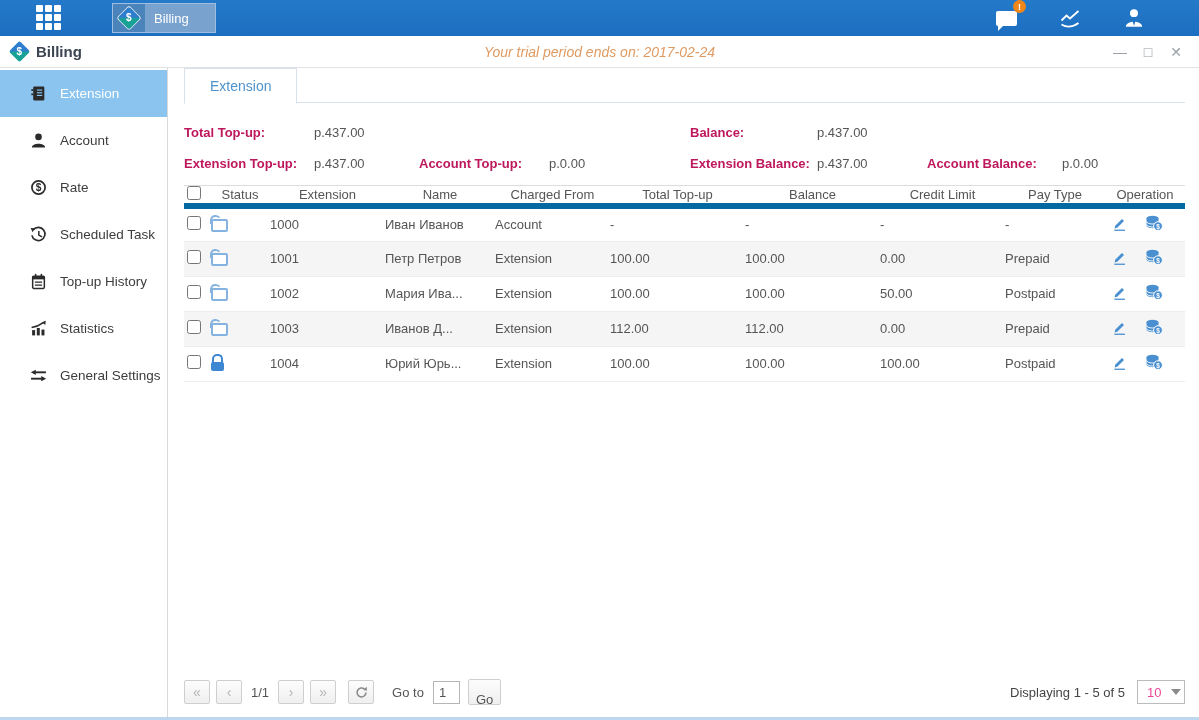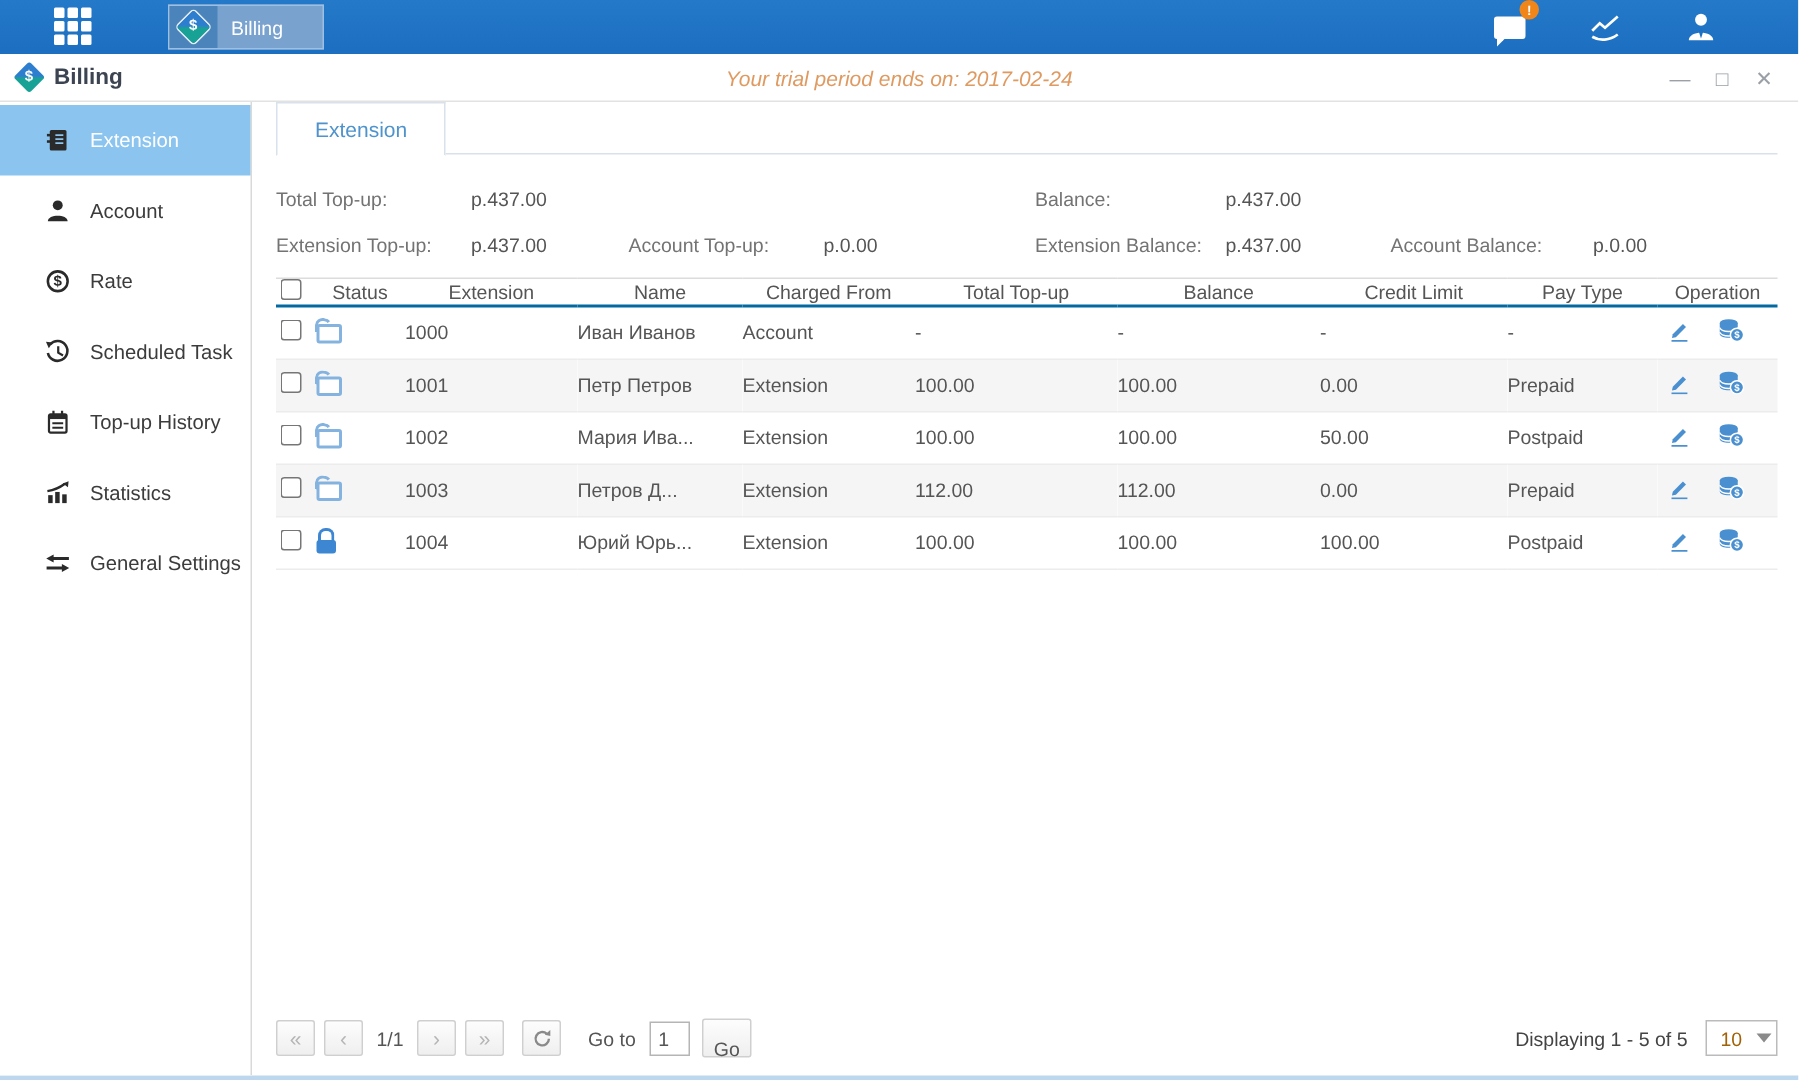--- a/index.html
+++ b/index.html
@@ -41,32 +41,32 @@
 
   
   .tabstrip { border-bottom:1px solid #d9e2ec; height:35px; flex:0 0 auto; }
   .tab { display:inline-block; height:36px; line-height:35px; padding:0 25px; background:#fff; border:1px solid #d9e2ec; border-bottom:1px solid #fff; color:#4f93cc; font-size:14px; cursor:pointer; position:relative; top:0; }
 
   
   .summary { padding-top:14px; padding-bottom:6px; flex:0 0 auto; }
   .sum-row { display:flex; height:31px; align-items:center; }
   .sum-col-l { width:506px; display:flex; flex:0 0 auto; }
   .sum-col-r { display:flex; flex:1; }
-  .sum-label { font-weight:normal; color:#737373; }
+  .sum-label { font-weight:bold; color:#be185d; }
   .sum-val { color:#555; }
   .w130 { width:130px; } .w127 { width:127px; } .w105 { width:105px; } .w110 { width:110px; } .w135 { width:135px; }
 
   
   .toolbar { display:flex; gap:9px; margin-top:8px; margin-bottom:21px; flex:0 0 auto; }
   .btn-blue { background:#3a87c8; color:#fff; border:none; border-radius:3px; height:28px; padding:0 14px; font-size:13px; font-weight:bold; font-family:inherit; cursor:pointer; }
 
   
   table { width:100%; border-collapse:collapse; table-layout:fixed; flex:0 0 auto; }
   col.c-cb{width:26px;} col.c-status{width:60px;} col.c-ext{width:115px;} col.c-name{width:110px;} col.c-from{width:115px;} col.c-topup{width:135px;} col.c-bal{width:135px;} col.c-credit{width:125px;} col.c-pay{width:100px;} col.c-op{width:80px;}
-  thead th { font-weight:normal; color:#555; height:17px; border-top:1px solid #dcdcdc; border-bottom:2px solid #0369a1; text-align:center; }
+  thead th { font-weight:normal; color:#555; height:17px; border-top:1px solid #dcdcdc; border-bottom:6px solid #0369a1; text-align:center; }
   th.cb-cell, td.cb-cell { text-align:left; padding-left:3px; }
   tbody td { height:35px; text-align:left; color:#555; border-bottom:1px solid #ececec; overflow:hidden; white-space:nowrap; text-overflow:ellipsis; }
   tbody tr:nth-child(even) { background:#f5f5f5; }
   input[type="checkbox"] { width:14px; height:14px; accent-color:#fff; cursor:pointer; }
 
   
   .lock { display:inline-block; width:15px; height:17px; position:relative; }
   .lock::before { content:""; position:absolute; width:7px; height:8px; border:2px solid #85b3e0; border-bottom:none; border-radius:5px 5px 0 0; top:0; left:2px; }
   .lock::after { content:""; position:absolute; width:13px; height:9px; bottom:0; left:1px; border-radius:2px; }
   .lock[data-status="unlocked"]::before { border-color:#85b3e0; border-right-color:transparent; transform:translateX(-2px) rotate(8deg); }
@@ -79,21 +79,21 @@
   .table-gap { flex:1; }
 
   
   .pagination { height:46px; display:flex; align-items:center; flex:0 0 auto; padding-bottom:4px; }
   .pg-btn { width:26px; height:24px; border:1px solid #cfcfcf; border-radius:2px; background:linear-gradient(#fdfdfd,#efefef); color:#b5b5b5; font-size:14px; display:flex; align-items:center; justify-content:center; cursor:pointer; margin-right:6px; }
   .pg-ind { margin:0 9px 0 3px; color:#555; }
   .goto-label { margin:0 9px 0 12px; color:#555; }
   .goto-input { width:27px; height:23px; border:1px solid #b5b5b5; font-size:13px; padding-left:5px; color:#555; font-family:inherit; }
   .go-btn { margin-left:8px; height:24px; border:1px solid #cfcfcf; border-radius:2px; background:linear-gradient(#fdfdfd,#efefef); color:#555; padding:12px 7px; font-size:13px; font-family:inherit; cursor:pointer; }
   .pg-right { margin-left:auto; display:flex; align-items:center; gap:12px; color:#444; }
-  .size-select { width:48px; height:24px; border:1px solid #bbb; background:#fff; display:flex; align-items:center; padding-left:9px; gap:10px; cursor:pointer; color:#a16207; }
+  .size-select { width:48px; height:24px; border:1px solid #bbb; background:#fff; display:flex; align-items:center; padding-left:9px; gap:10px; cursor:pointer; color:#ec4899; }
   .size-select .tri { width:0; height:0; border-left:5px solid transparent; border-right:5px solid transparent; border-top:6px solid #8a8a8a; }
 </style>
 </head>
 <body>
 
 <div class="screen">
 
   <div class="topbar">
     <div class="app-grid">
       <i></i>
@@ -351,21 +351,21 @@
                     <path d="M1.5,9.4 a6,2.6 0 0 0 12,0" fill="none" stroke="#fff" stroke-width="0.9"></path>
                     <circle cx="13" cy="11.2" r="4.4" fill="#4a90d0" stroke="#fff" stroke-width="1"></circle>
                     <text x="13" y="13.6" text-anchor="middle" font-size="6.5" font-weight="bold" fill="#fff">$</text>
                   </svg></span>
             </td>
           </tr>
           <tr>
             <td class="cb-cell"><input type="checkbox" style=""></td>
             <td><span class="lock" data-status="unlocked"></span></td>
             <td>1003</td>
-            <td>Петров Д...</td>
+            <td>Иванов Д...</td>
             <td>Extension</td>
             <td>112.00</td>
             <td>112.00</td>
             <td>0.00</td>
             <td>Prepaid</td>
             <td class="op-cell">
               <span><svg width="15" height="15" viewBox="0 0 16 16">
                     <path d="M3.4,10.4 L10.6,3.2 L12.8,5.4 L5.6,12.6 L2.8,13.2 Z" fill="#4a90d0"></path>
                     <line x1="2.5" y1="15.2" x2="13.8" y2="15.2" stroke="#4a90d0" stroke-width="1.4"></line>
                   </svg></span>

